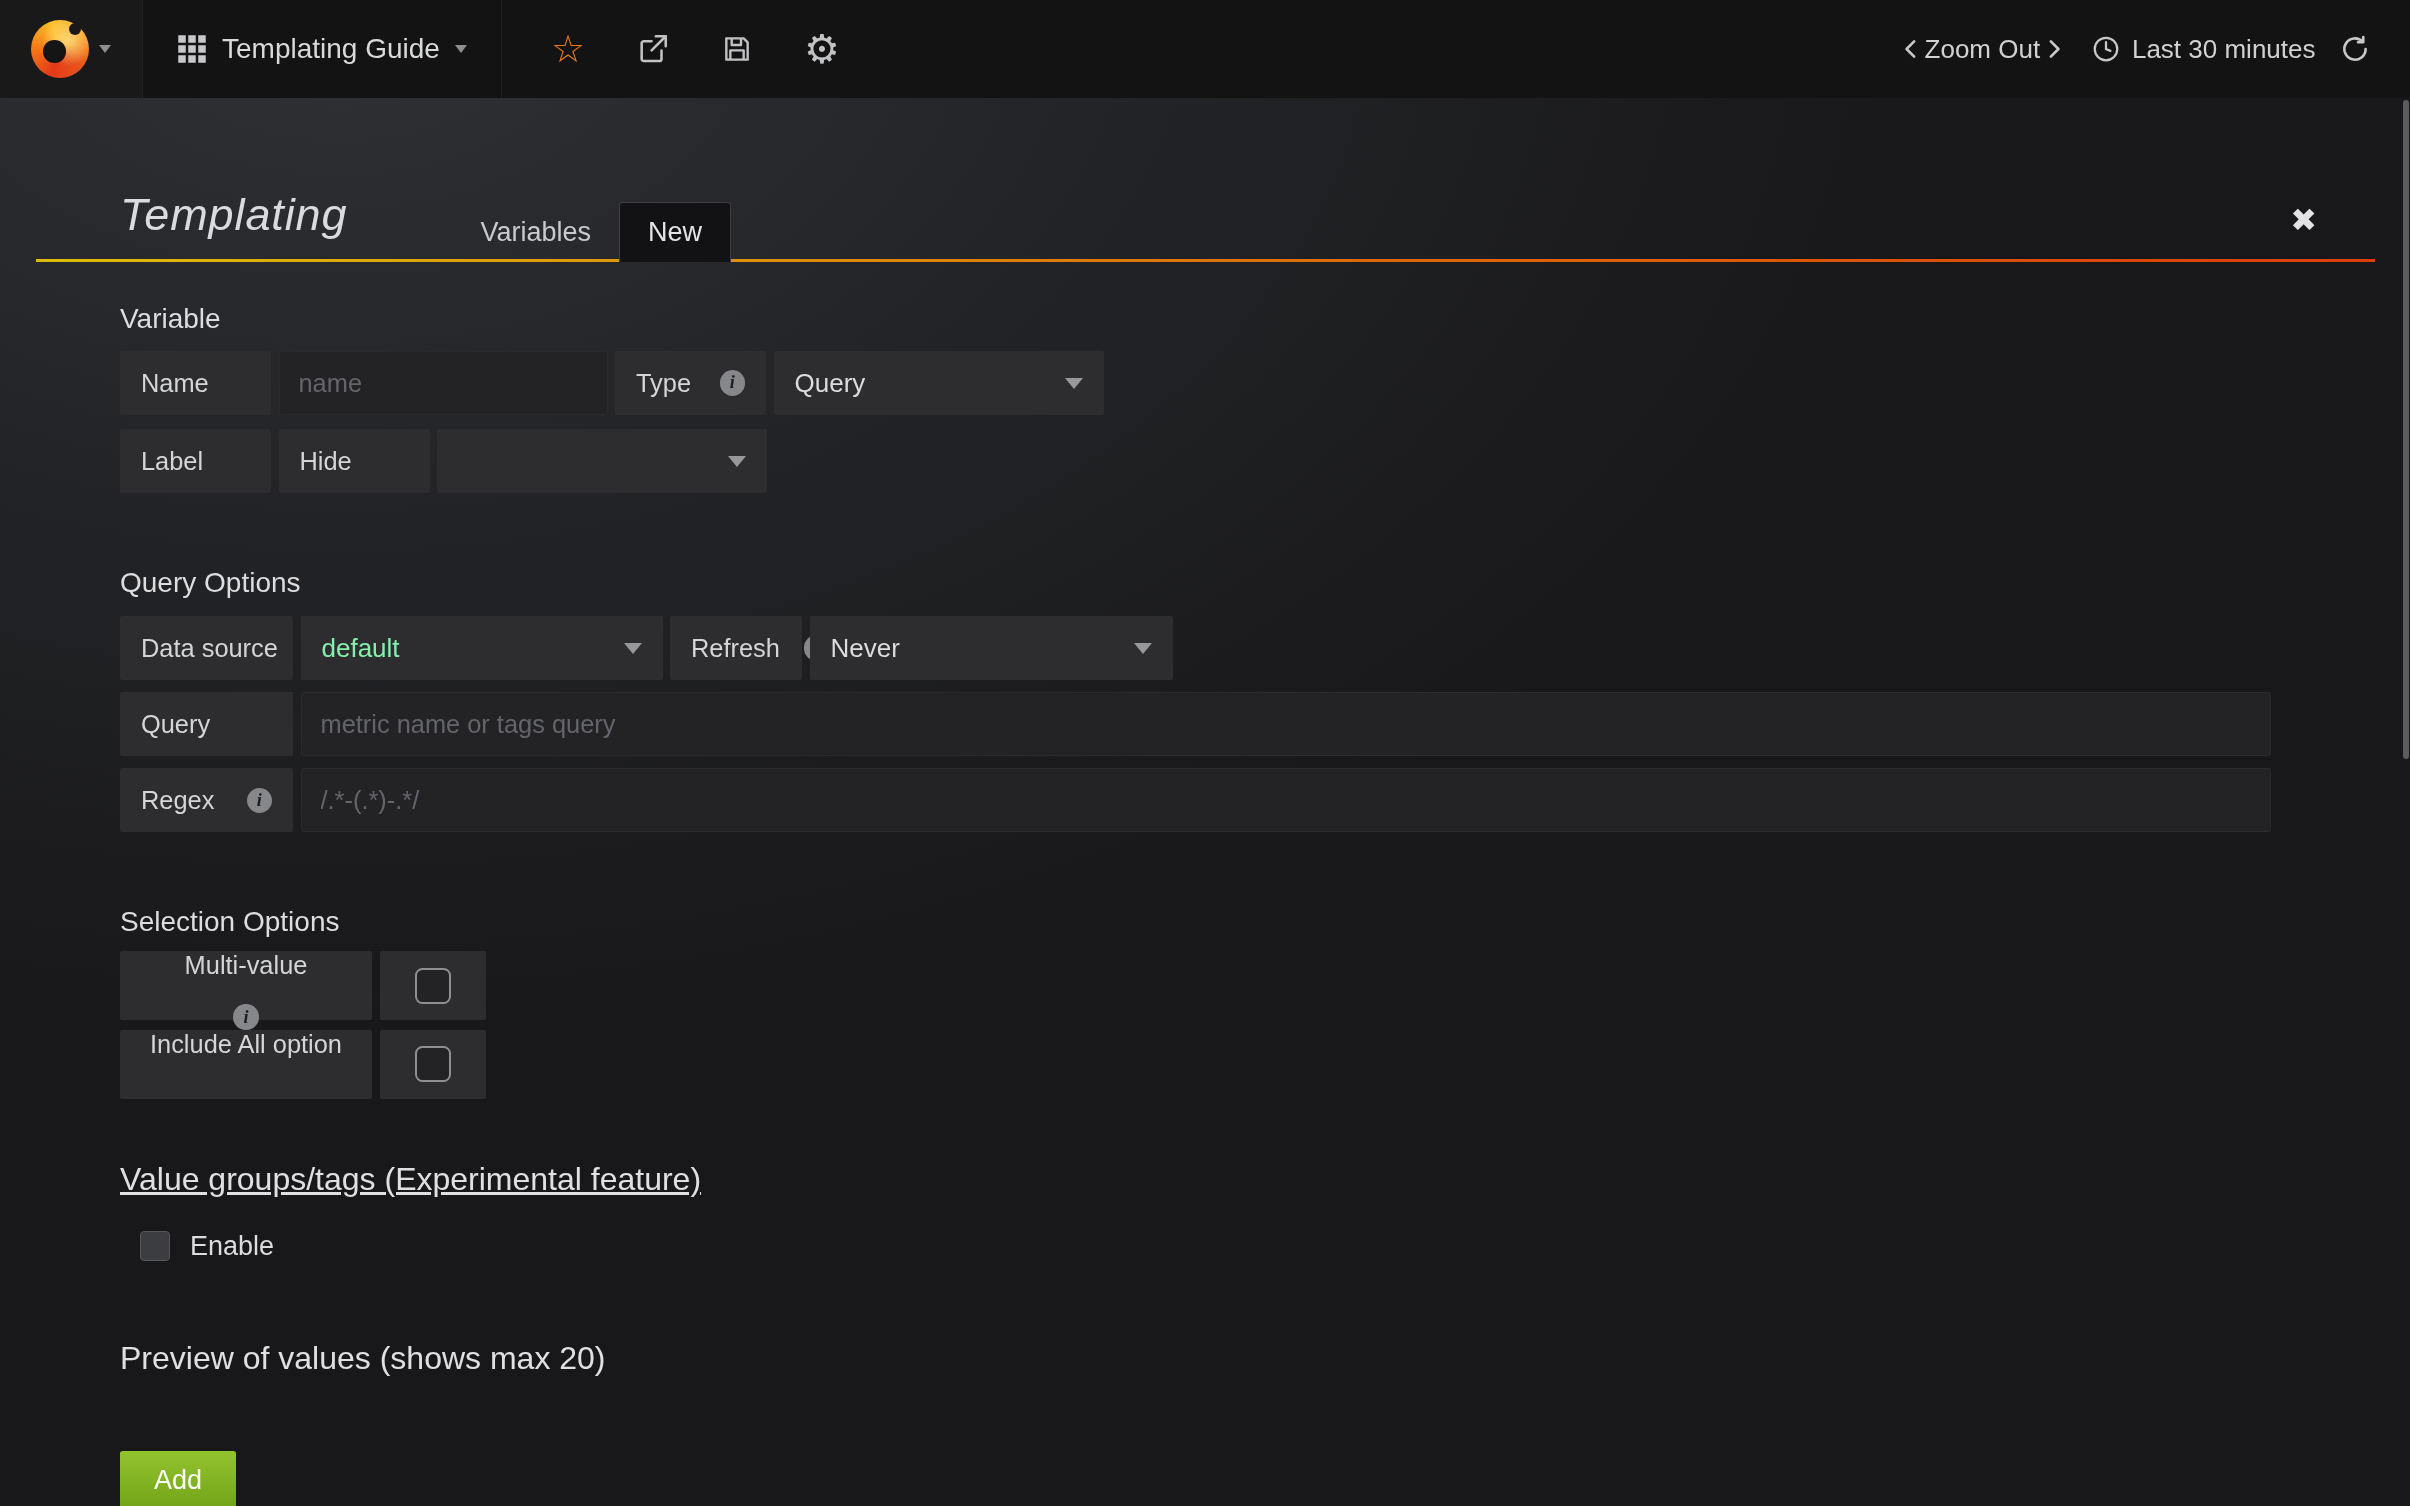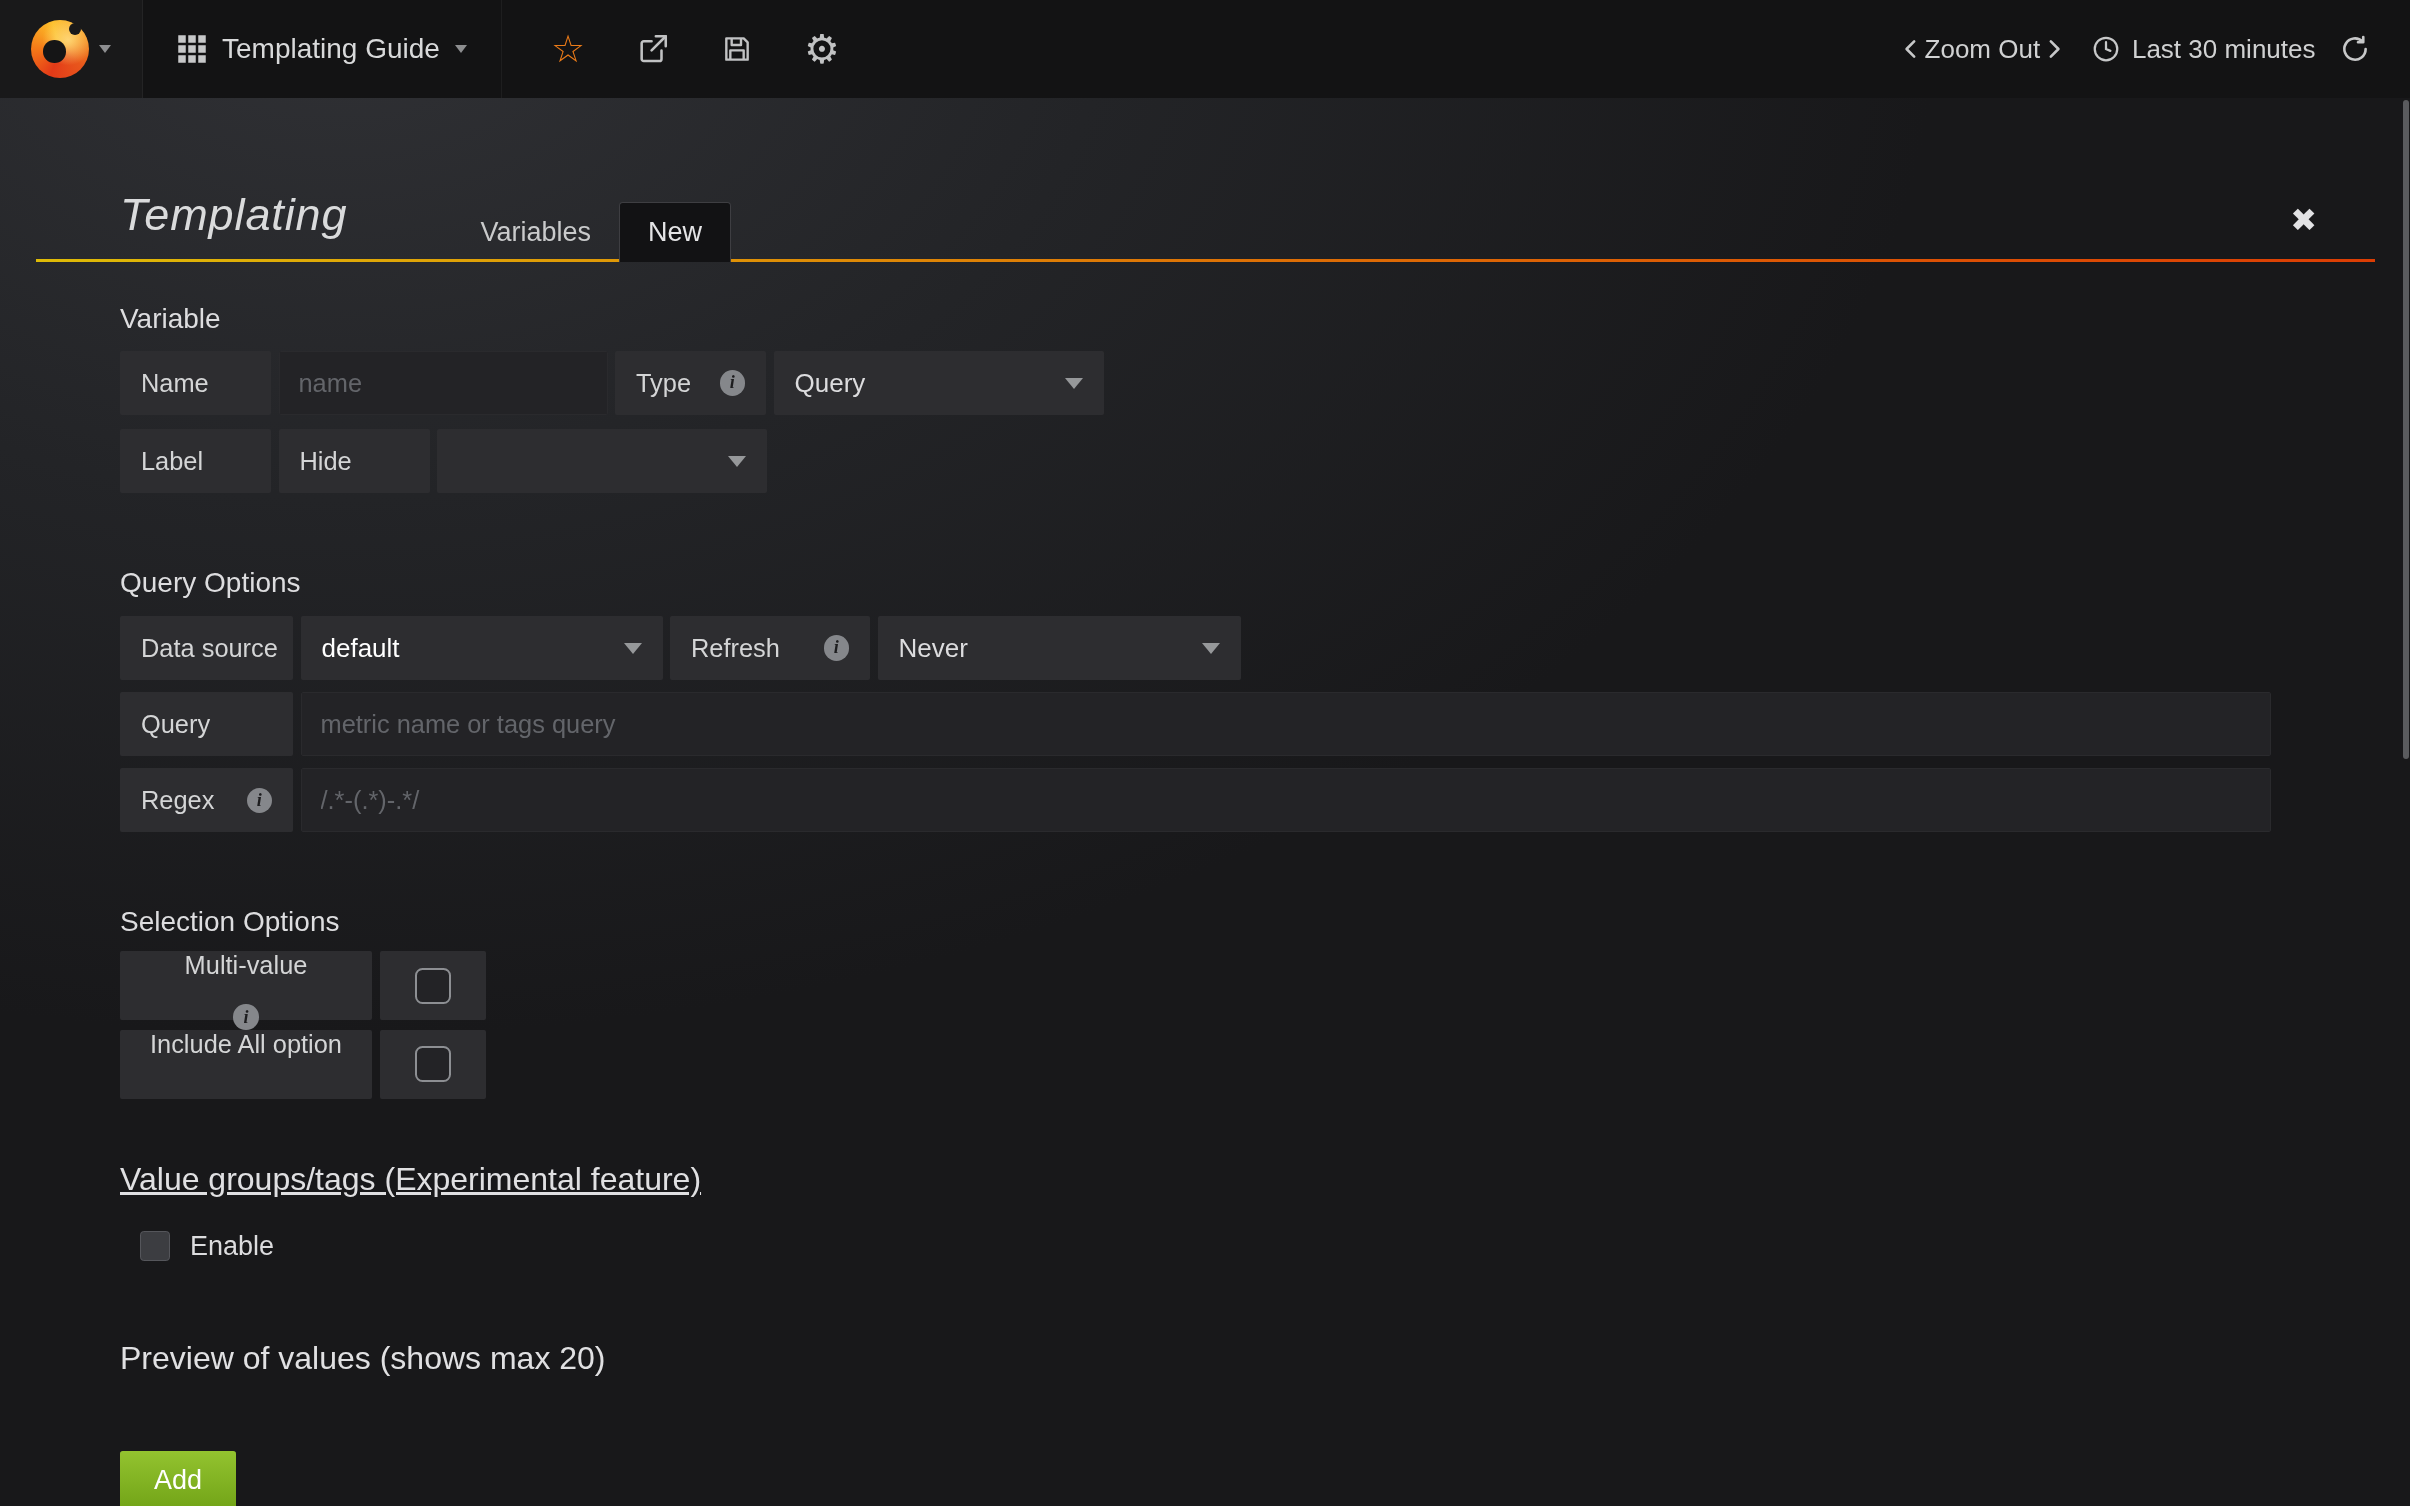--- a/index.html
+++ b/index.html
@@ -72,26 +72,26 @@
               font-size:25.4px; padding:0 21px; border-radius:1.9px; white-space:nowrap; }
   .gf-label.space { justify-content:space-between;gap:24px; }
   .gf-label.tall { height:69px;flex-direction:column; }
 
   .gf-input { height:64px; background:#232326; border:0.9px solid #2a2a2d; color:#d8d9da; font-size:25.4px;
               padding:0 19px; border-radius:1.9px; font-family:inherit; outline:none; }
   .gf-input::placeholder { color:#63656a; }
 
   .gf-select { display:flex; align-items:center; justify-content:space-between; height:64px; background:#2d2d30;
                color:#dcdcde; font-size:26px; padding:0 21px; border-radius:1.9px; cursor:pointer; }
-  .gf-select .muted { color:#ffffff; }
+  .gf-select .muted { color:#86efac; }
   .sel-caret { width:0; height:0; border-left:9.4px solid transparent; border-right:9.4px solid transparent;
                border-top:11.3px solid #96989a; }
 
   .w160{width:151px}.w349{width:329px}.w350{width:330px}.w184{width:173px}.w384{width:362px}
-  .w385{width:363px}.w178{width:200px}.w2092{width:1970px}.w268{width:252px}
+  .w385{width:363px}.w178{width:132px}.w2092{width:1970px}.w268{width:252px}
 
   .info-icon { width:25.4px; height:25.4px; border-radius:50%; background:#85878b; color:#1d1d1f; font-size:18px;
                font-weight:700; display:flex; align-items:center; justify-content:center;
                font-family:"Liberation Serif", serif; font-style:italic; cursor:pointer; flex:none; }
 
   .checkbox-cell { width:106px; height:69px; background:#2d2d30; display:flex; align-items:center;
                    justify-content:center; border-radius:1.9px; cursor:pointer; }
   .checkbox-box { width:36px; height:36px; border:2.8px solid #8d8f93; border-radius:7.5px; background:#232326; }
 
   .enable-row { display:flex; align-items:center; gap:20px; margin-top:33px; padding-left:20px; }

